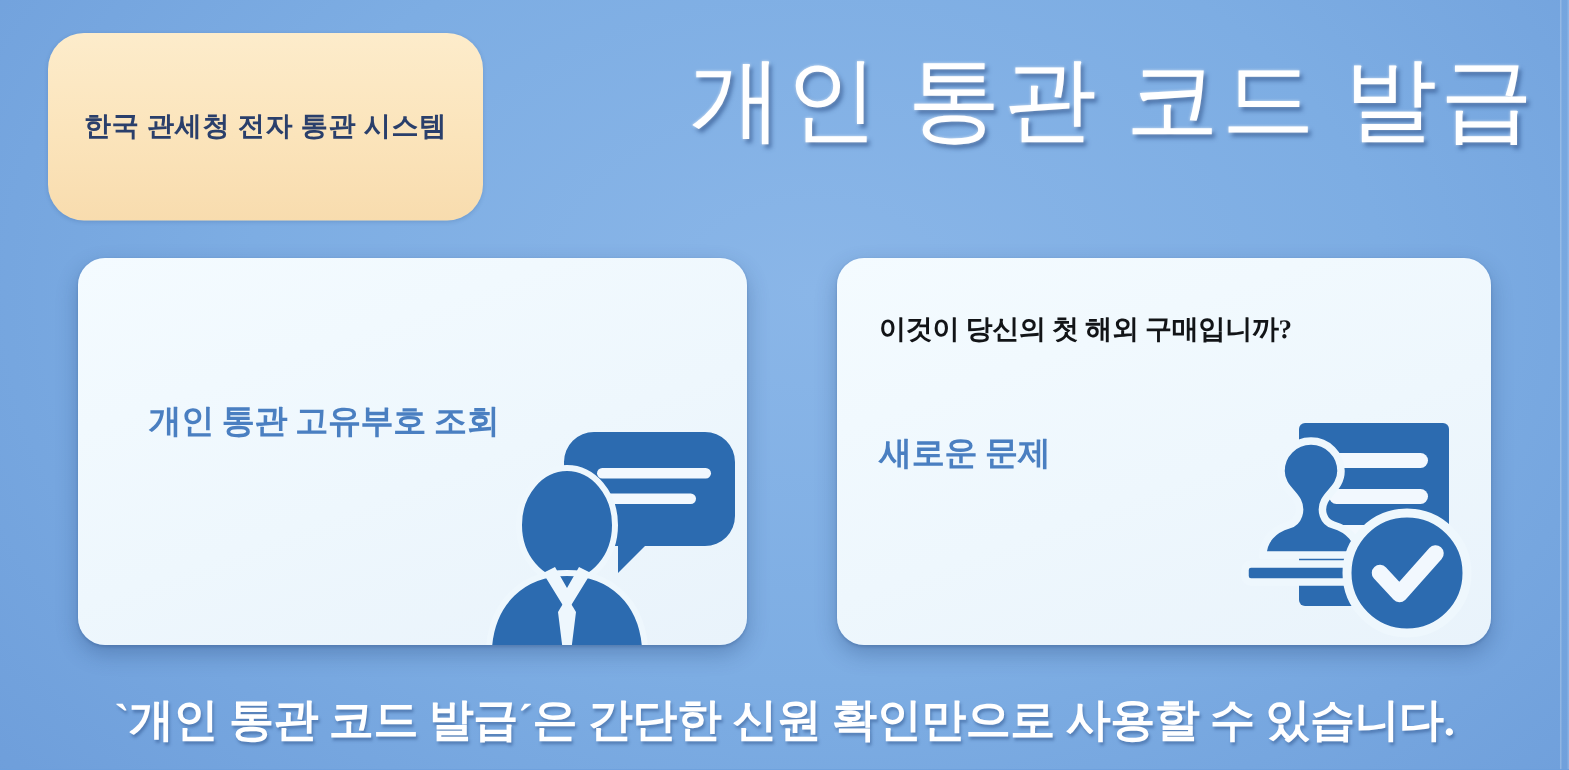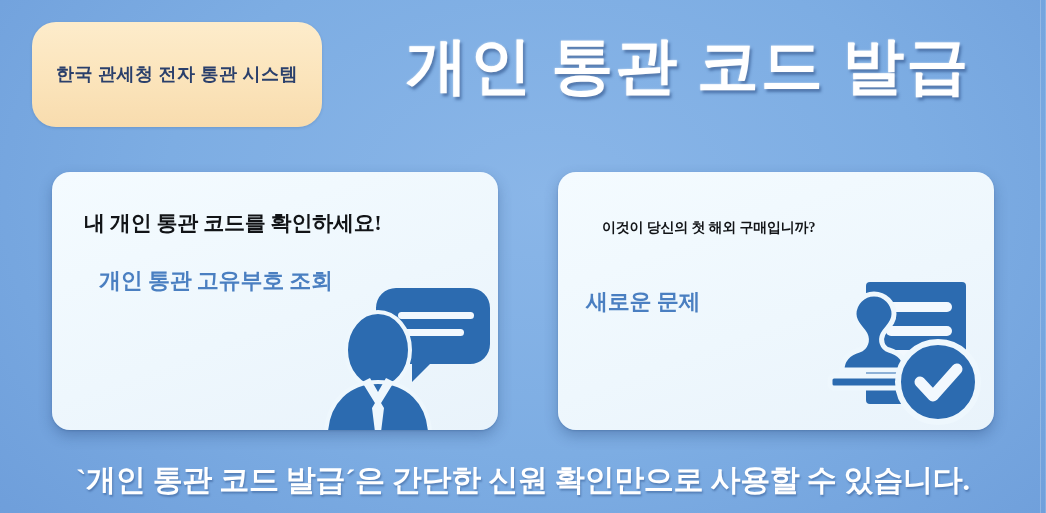--- a/index.html
+++ b/index.html
@@ -21,63 +21,63 @@
   }
   #poster:before{
     content:"";position:absolute;top:0;bottom:0;right:0;width:1px;
     background:rgba(255,255,255,.16);pointer-events:none;
   }
 
   
   .header{position:absolute;left:0;top:0;width:1046px;height:148px;}
 
   .badge{
-    position:absolute;left:32px;top:22px;width:290px;height:105px;
+    position:absolute;left:32px;top:22px;width:290px;height:125px;
     background:linear-gradient(180deg,#fdeccb 0%,#fbe4bb 55%,#f8dcae 100%);
     border-radius:24px;
     box-shadow:0 1px 3px rgba(30,60,110,.18);
     display:flex;flex-direction:column;align-items:center;justify-content:center;
   }
   .badge-sub{
     font-family:"Liberation Serif","DejaVu Serif",serif;
     font-size:18px;font-weight:700;color:#2a3f6b;letter-spacing:.5px;
     margin-bottom:2px;white-space:nowrap;
   }
   .badge-main{
     font-family:"Liberation Serif","DejaVu Serif",serif;
     font-size:35px;font-weight:700;font-style:italic;color:#1f4f96;
     letter-spacing:1px;white-space:nowrap;line-height:1.05;
   }
 
   .title{
     position:absolute;left:352px;top:24px;width:672px;
     font-family:"Liberation Serif","DejaVu Serif",serif;
-    font-size:62px;font-weight:700;color:#ffffff;
-    letter-spacing:2px;white-space:nowrap;text-align:center;
+    font-size:62px;font-weight:400;color:#ffffff;
+    letter-spacing:2px;white-space:nowrap;text-align:right;
     text-shadow:2px 3px 3px rgba(35,70,125,.55), 0 0 2px rgba(255,255,255,.7);
   }
 
   
   .card{
     position:absolute;top:172px;height:258px;
     background:linear-gradient(160deg,#f4fbff 0%,#eef7fd 55%,#e9f3fb 100%);
     border-radius:18px;
     box-shadow:0 6px 14px rgba(25,55,105,.30), 0 1px 2px rgba(25,55,105,.20);
     overflow:hidden;
   }
   .card-left{left:52px;width:446px;}
   .card-right{left:558px;width:436px;}
 
   .card-head{
     position:absolute;left:32px;top:36px;right:24px;
     font-family:"Liberation Serif","DejaVu Serif",serif;
     font-size:21px;font-weight:700;color:#121417;line-height:1.45;
     letter-spacing:-.2px;
   }
-  .card-right .card-head{font-size:14px;top:34px;left:44px;margin-top:12px;}
+  .card-right .card-head{font-size:18px;top:34px;left:28px;}
   .card-head .l2{display:block;}
 
   .card-link{
     position:absolute;left:47px;
     font-family:"Liberation Serif","DejaVu Serif",serif;
     font-size:22px;font-weight:700;color:#4a7fc1;letter-spacing:-.2px;
   }
   .card-left .card-link{top:94px;}
   .card-right .card-link{top:115px;left:28px;}
 
@@ -102,23 +102,20 @@
   <div class="header">
 
     <div class="badge">
       <div class="badge-sub">한국 관세청 전자 통관 시스템</div>
     </div>
 
     <div class="title">개인 통관 코드 발급</div>
   </div>
 
   <div class="card card-left">
-    <div class="card-head">
-      <span class="l1">내 개인 통관 코드를 확인하세요!</span>
-    </div>
     <div class="card-link">개인 통관 고유부호 조회</div>
 
     <svg class="card-icon" viewBox="0 0 176 150">
 
       <path d="M78 6 h74 a20 20 0 0 1 20 20 v36 a20 20 0 0 1 -20 20 h-40 l-18 18 v-18 h-16 a20 20 0 0 1 -20 -20 v-36 a20 20 0 0 1 20 -20 z" fill="#2c6bb0"></path>
       <rect x="80" y="30" width="76" height="7" rx="3.5" fill="#f2f8fe"></rect>
       <rect x="80" y="47" width="66" height="7" rx="3.5" fill="#f2f8fe"></rect>
 
       <ellipse cx="60" cy="68" rx="32" ry="38" fill="#2c6bb0" stroke="#eef7fd" stroke-width="4"></ellipse>
 

